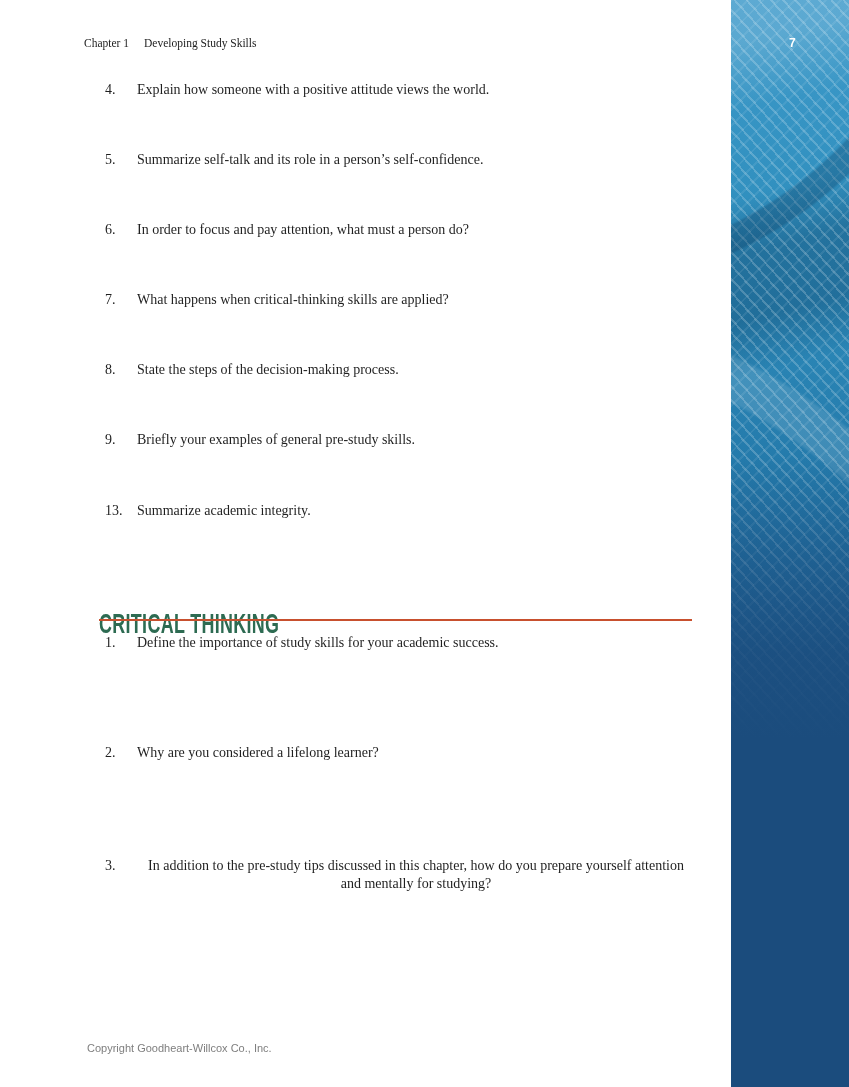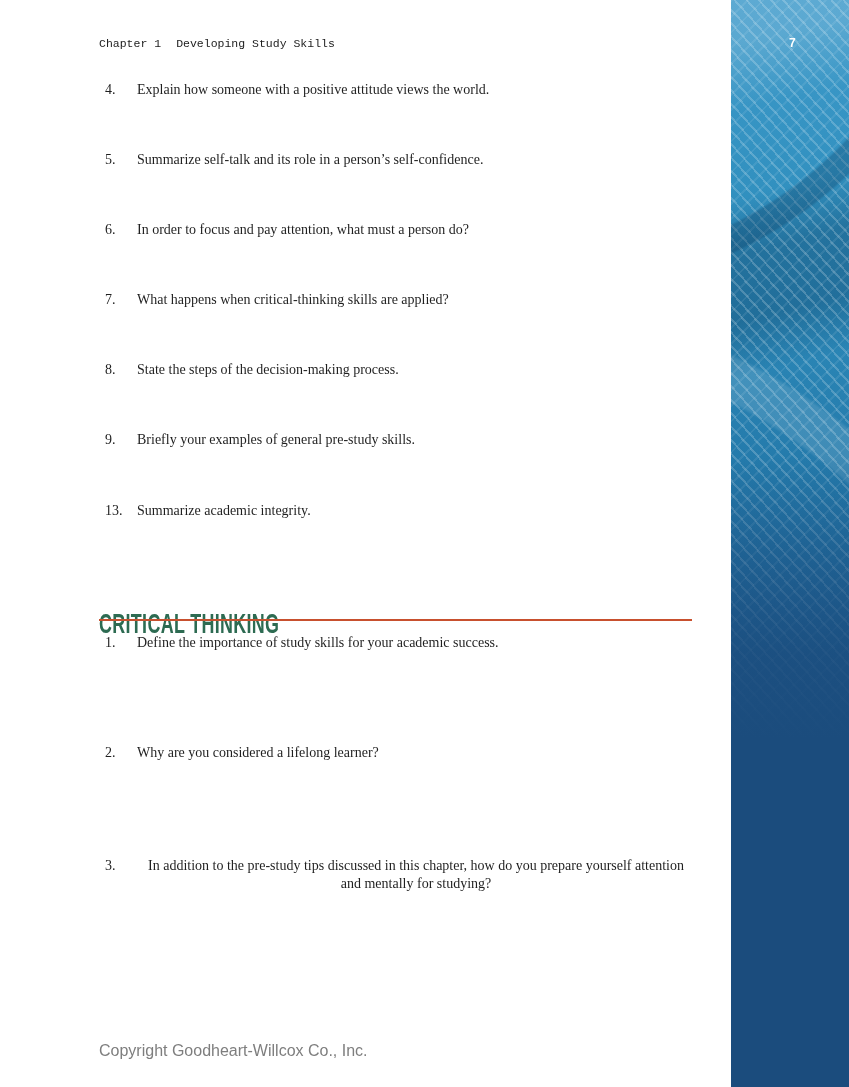--- a/index.html
+++ b/index.html
@@ -26,39 +26,39 @@
   .sidebar::after{
     content:"";position:absolute;inset:0;
     background:linear-gradient(180deg, rgba(27,76,125,0) 42%, rgba(27,76,125,0.85) 60%, #1B4C7D 68%);
   }
   .page-number{
     position:absolute;top:36px;left:789px;z-index:3;
     color:#ffffff;font-family:"Liberation Sans",sans-serif;
     font-weight:700;font-size:12px;
   }
   .page-header{
-    position:absolute;left:99px;top:37px;
-    font-family:Liberation Mono, monospace;font-size:11.5px;color:#1c1c1c;
+    position:absolute;left:84px;top:37px;
+    font-family:Liberation Serif, serif;font-size:11.5px;color:#1c1c1c;
   }
   .chapter-label{margin-right:15px;}
   .q-row{position:absolute;left:105px;display:flex;align-items:flex-start;width:600px;}
   .q-num{flex:0 0 32px;font-size:14px;line-height:18px;color:#1f1f1f;}
   .q-text{font-size:14px;line-height:18px;color:#1f1f1f;max-width:558px;text-align:center;}
   .section-heading{
     position:absolute;left:99px;top:587px;
     font-family:"Liberation Sans",sans-serif;font-weight:700;font-size:28px;
     line-height:1;color:#2D6B52;letter-spacing:0.5px;
     transform:scaleX(0.64);transform-origin:left top;white-space:nowrap;
   }
   .section-rule{
     position:absolute;left:99px;top:619px;width:593px;height:2px;background:#C8502E;
   }
   .page-footer{
-    position:absolute;left:99px;top:1042px;
-    font-family:"Liberation Sans",sans-serif;font-size:16px;color:#7e7e7e;
+    position:absolute;left:87px;top:1042px;
+    font-family:"Liberation Sans",sans-serif;font-size:11px;color:#7e7e7e;
   }
 </style>
 </head>
 <body>
 
 <div class="page">
 
   <div class="sidebar"></div>
 
   <div class="page-number">7</div>

